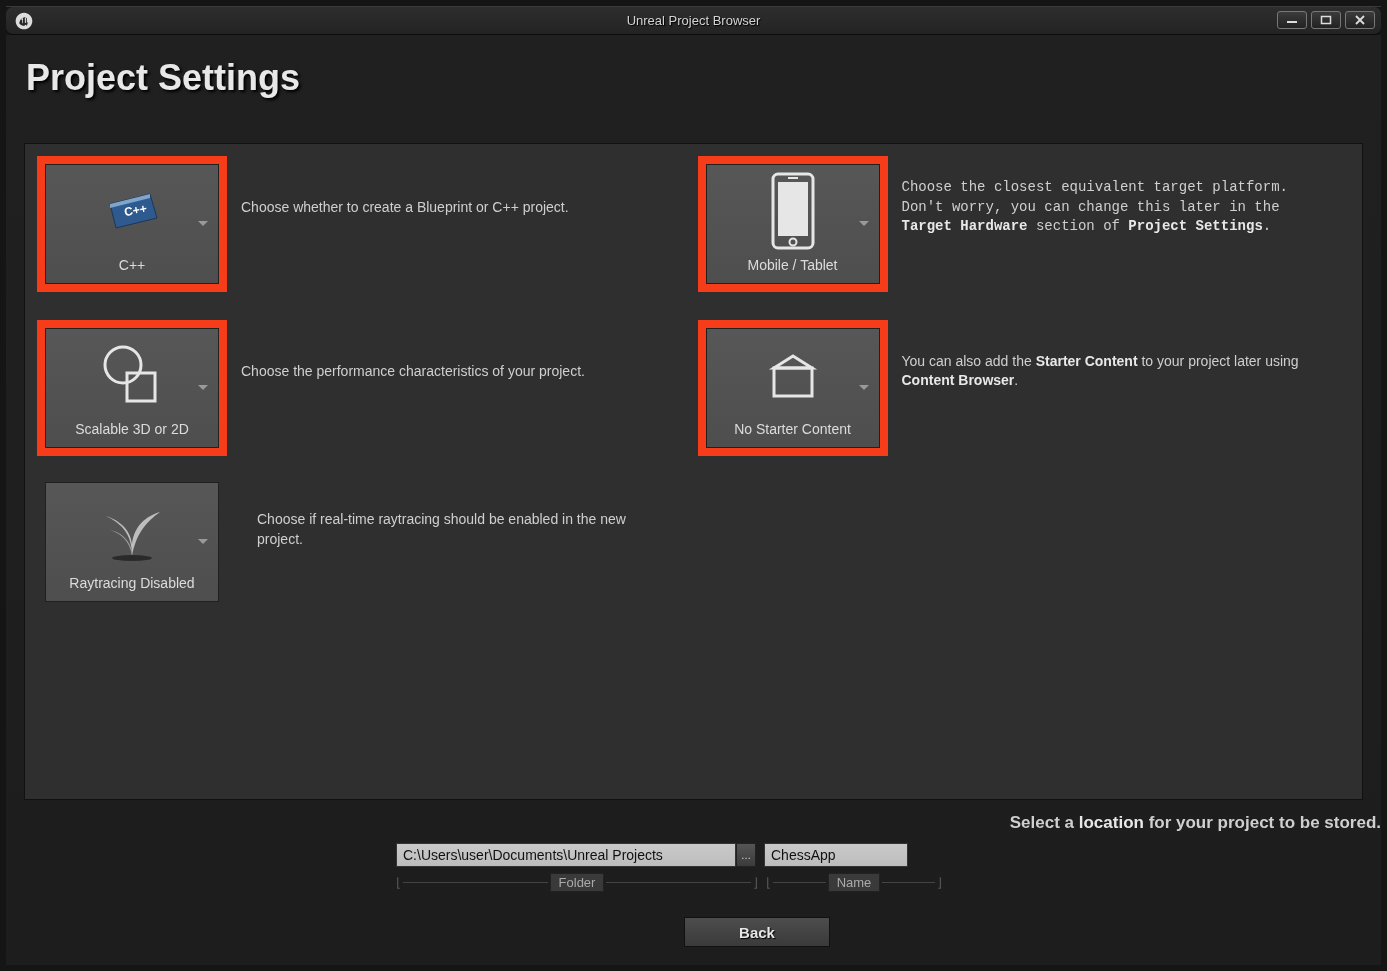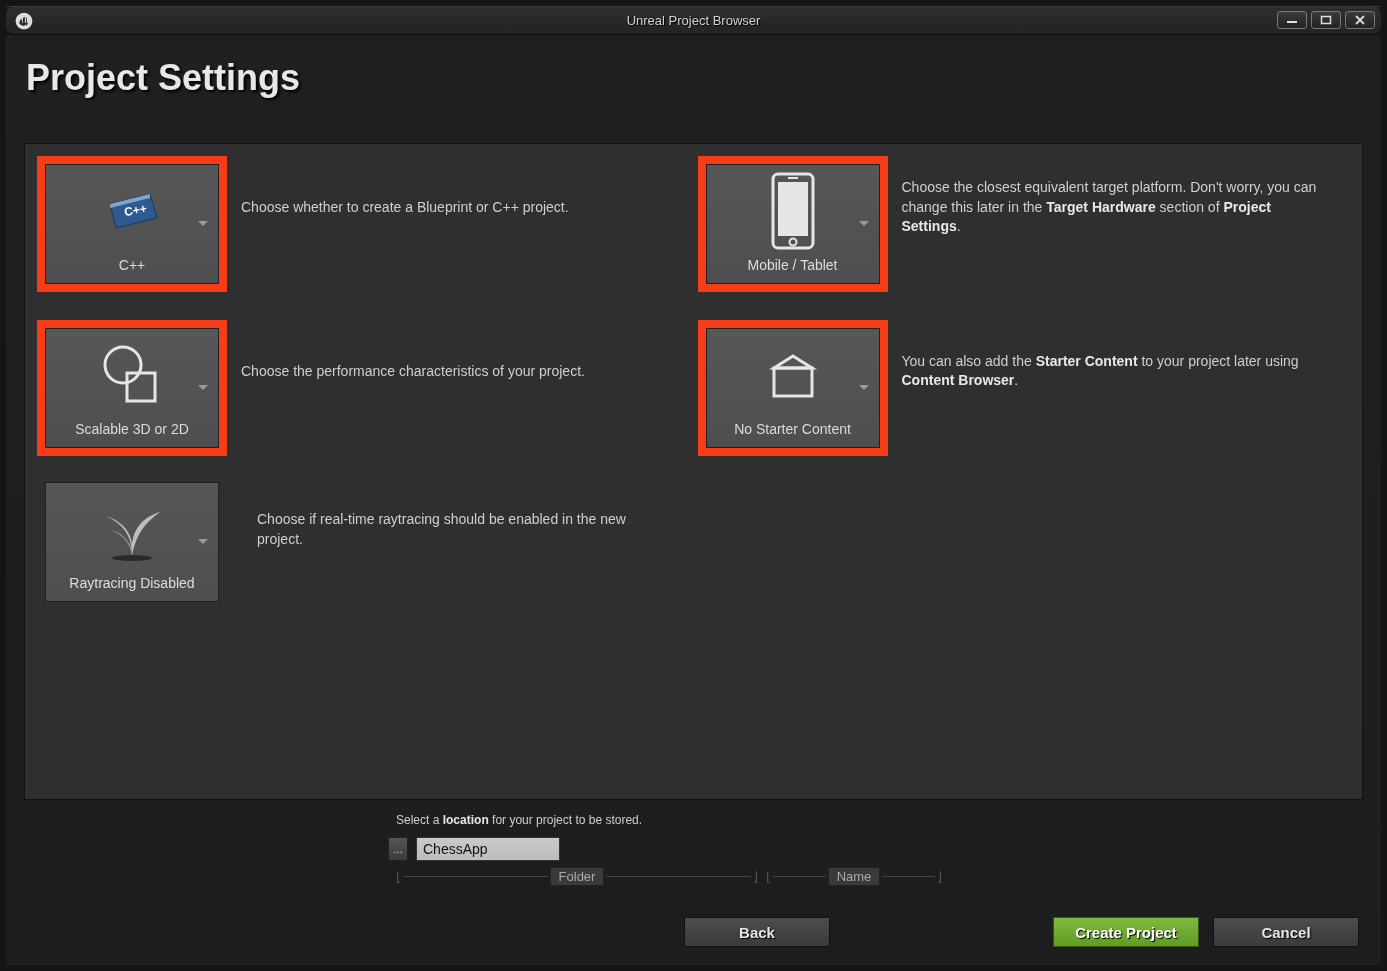--- a/index.html
+++ b/index.html
@@ -140,25 +140,26 @@
     padding-top: 42px;
     padding-right: 24px;
   }
   .desc b { color: #e8e8e8; font-weight: 700; }
   .bottom {
     position: absolute;
     left: 0; right: 0; bottom: 0;
     height: 160px;
   }
   .loc-hint {
-    text-align: left;
+    text-align: right;
     margin-left: 390px;
-    font-size: 12px;
+    font-size: 17px;
     color: #cfcfcf;
     margin-top: 8px;
+    font-weight: bold;
   }
   .loc-hint b { color: #e8e8e8; }
   .path-row {
     margin-top: 10px;
     display: flex;
     justify-content: flex-start;
     margin-left: 390px;
     gap: 8px;
   }
   .path-input, .name-input {
@@ -288,21 +289,21 @@
                   <rect x="4" y="2" width="40" height="74" rx="5" fill="none" stroke="#e6e6e6" stroke-width="3"></rect>
                   <rect x="9" y="10" width="30" height="54" fill="#e6e6e6"></rect>
                   <circle cx="24" cy="70" r="3.5" fill="none" stroke="#e6e6e6" stroke-width="2"></circle>
                   <rect x="19" y="5" width="10" height="2" fill="#e6e6e6"></rect>
                 </svg>
               </div>
               <div class="label">Mobile / Tablet</div>
               <div class="caret"></div>
             </div>
           </div>
-          <div class="desc" style="padding-top:22px;">
+          <div class="desc" style="padding-top:22px;font-family:Liberation Mono, monospace;">
             <span>Choose the closest equivalent target platform. Don't worry, you can change this later in the </span><b>Target Hardware</b><span> section of </span><b>Project Settings</b><span>.</span>
           </div>
         </div>
 
         <div class="cell">
           <div class="highlight">
             <div class="card">
               <div class="icon-area">
                 <svg width="70" height="64" viewBox="0 0 70 64">
                   <circle cx="26" cy="22" r="18" fill="none" stroke="#e6e6e6" stroke-width="3"></circle>
@@ -353,20 +354,21 @@
         </div>
         <div></div>
       </div>
     </div>
 
     <div class="bottom">
       <div class="loc-hint">
         <span>Select a </span><b>location</b><span> for your project to be stored.</span>
       </div>
       <div class="path-row">
+        <input class="path-input" value="C:\Users\user\Documents\Unreal Projects" style="">
         <div class="dots">…</div>
         <input class="name-input" value="ChessApp" style="">
       </div>
       <div class="sublabels">
         <div class="fold-lbl">
           <span class="brk">⌊</span>
             <span class="line"></span>
           <span class="tag">Folder</span>
           <span class="line"></span>
             <span class="brk">⌋</span>
@@ -376,19 +378,15 @@
             <span class="line"></span>
           <span class="tag">Name</span>
           <span class="line"></span>
             <span class="brk">⌋</span>
         </div>
       </div>
 
       <div class="back-btn-row">
         <div class="btn">Back</div>
       </div>
-      <div class="btn-row">
-        <div class="btn green">Create Project</div>
-        <div class="btn">Cancel</div>
-      </div>
     </div>
   </div>
 </div>
 
 </body></html>

